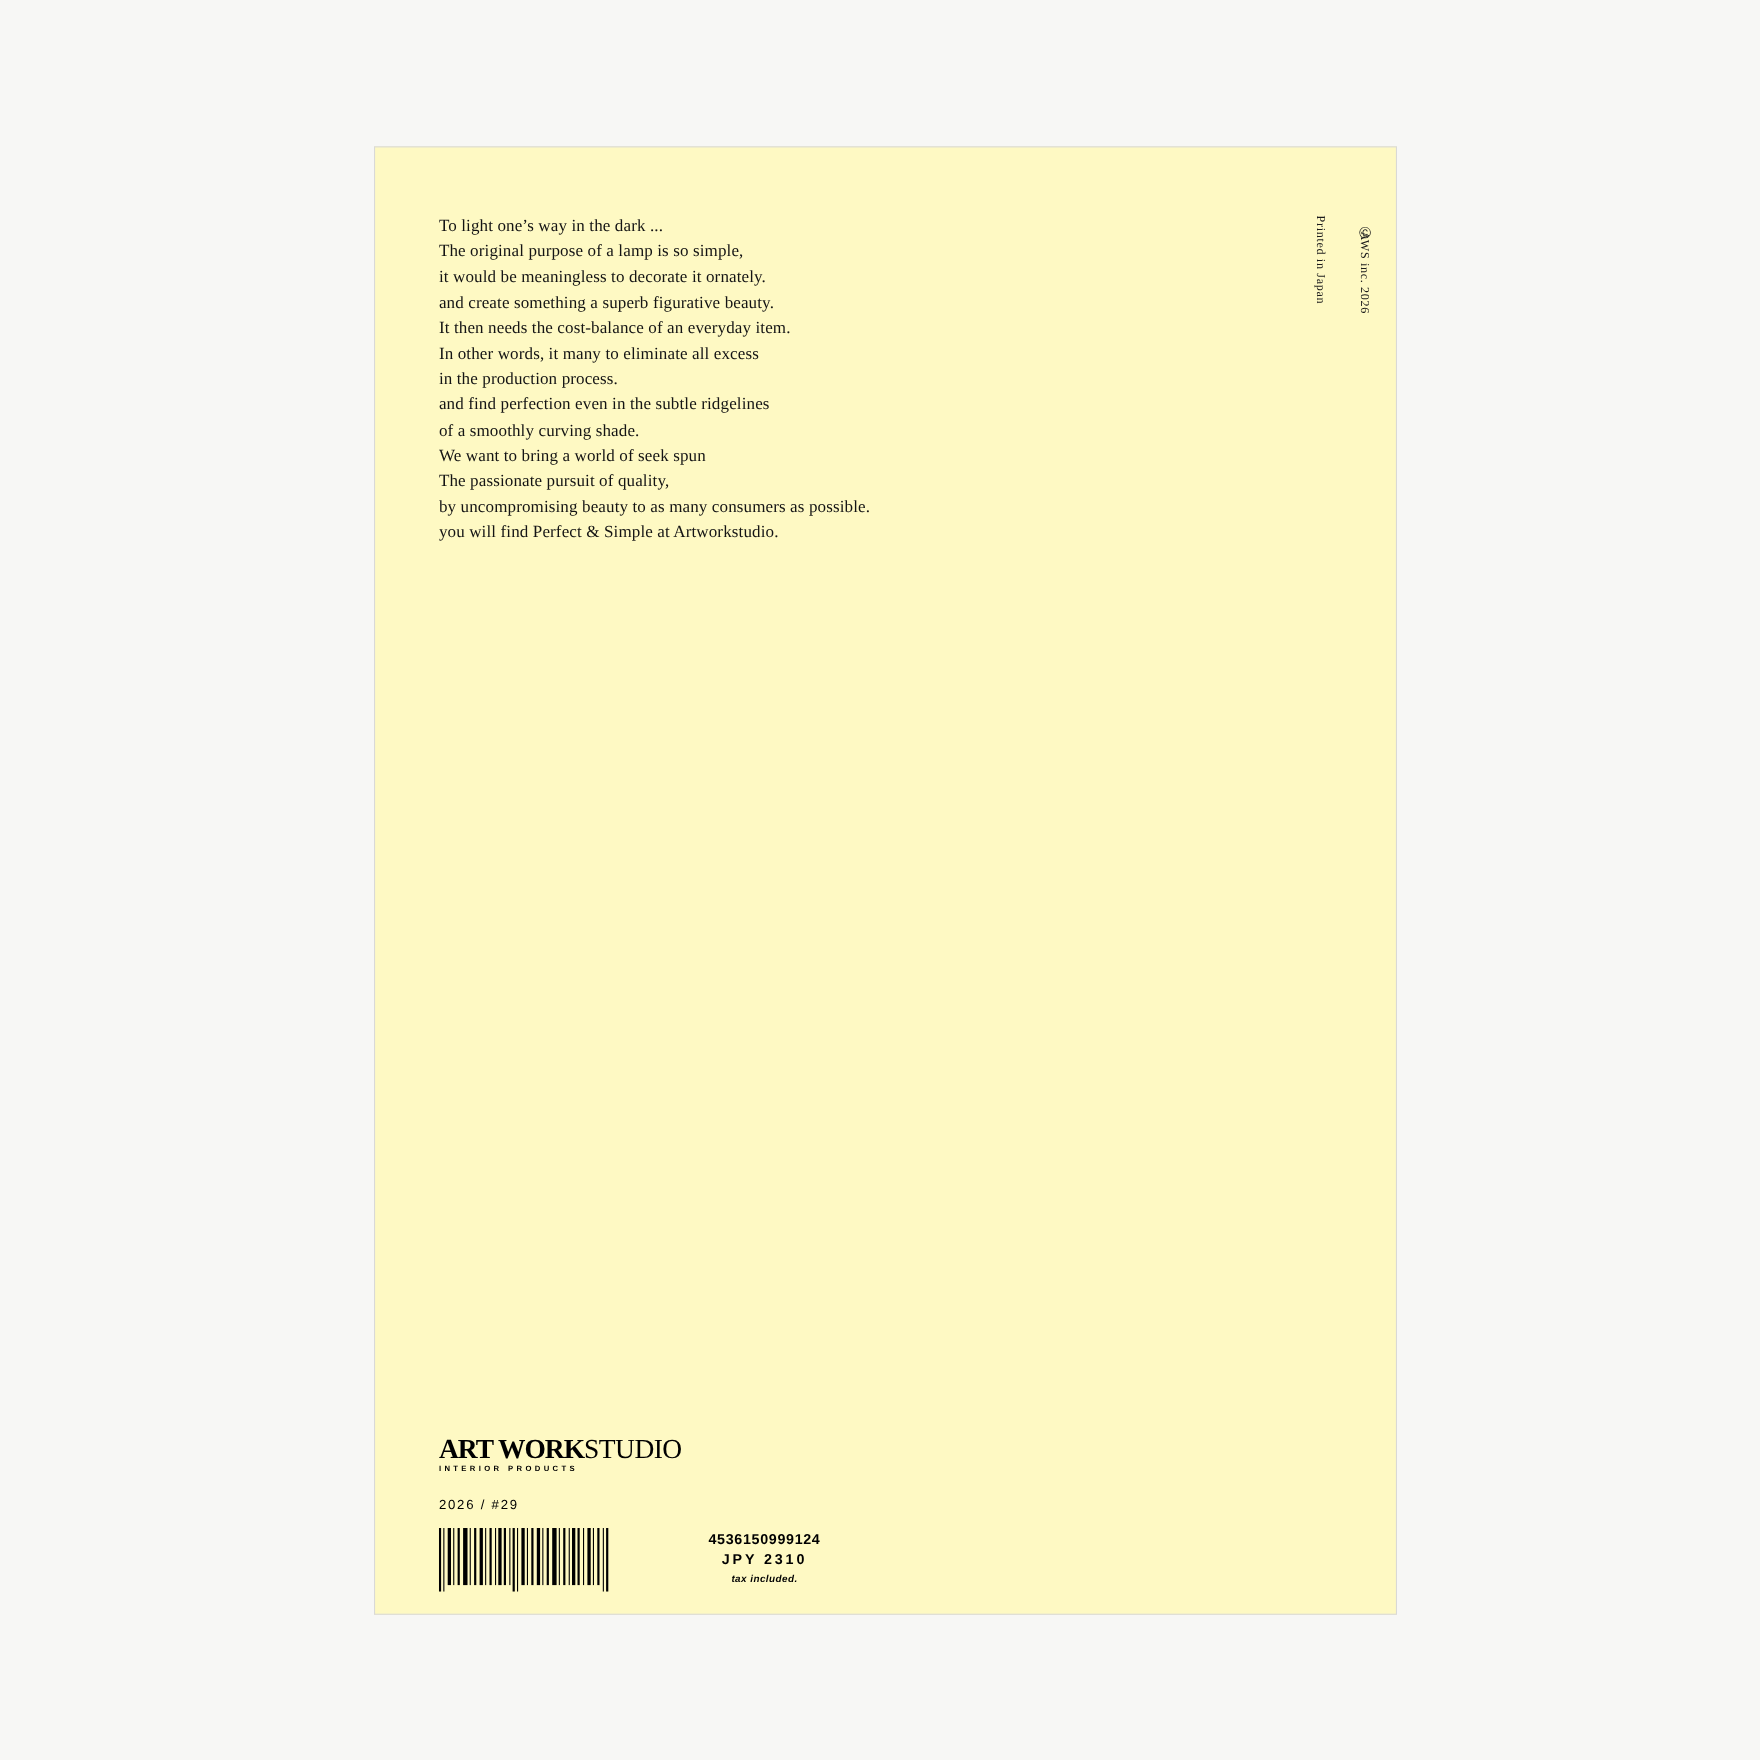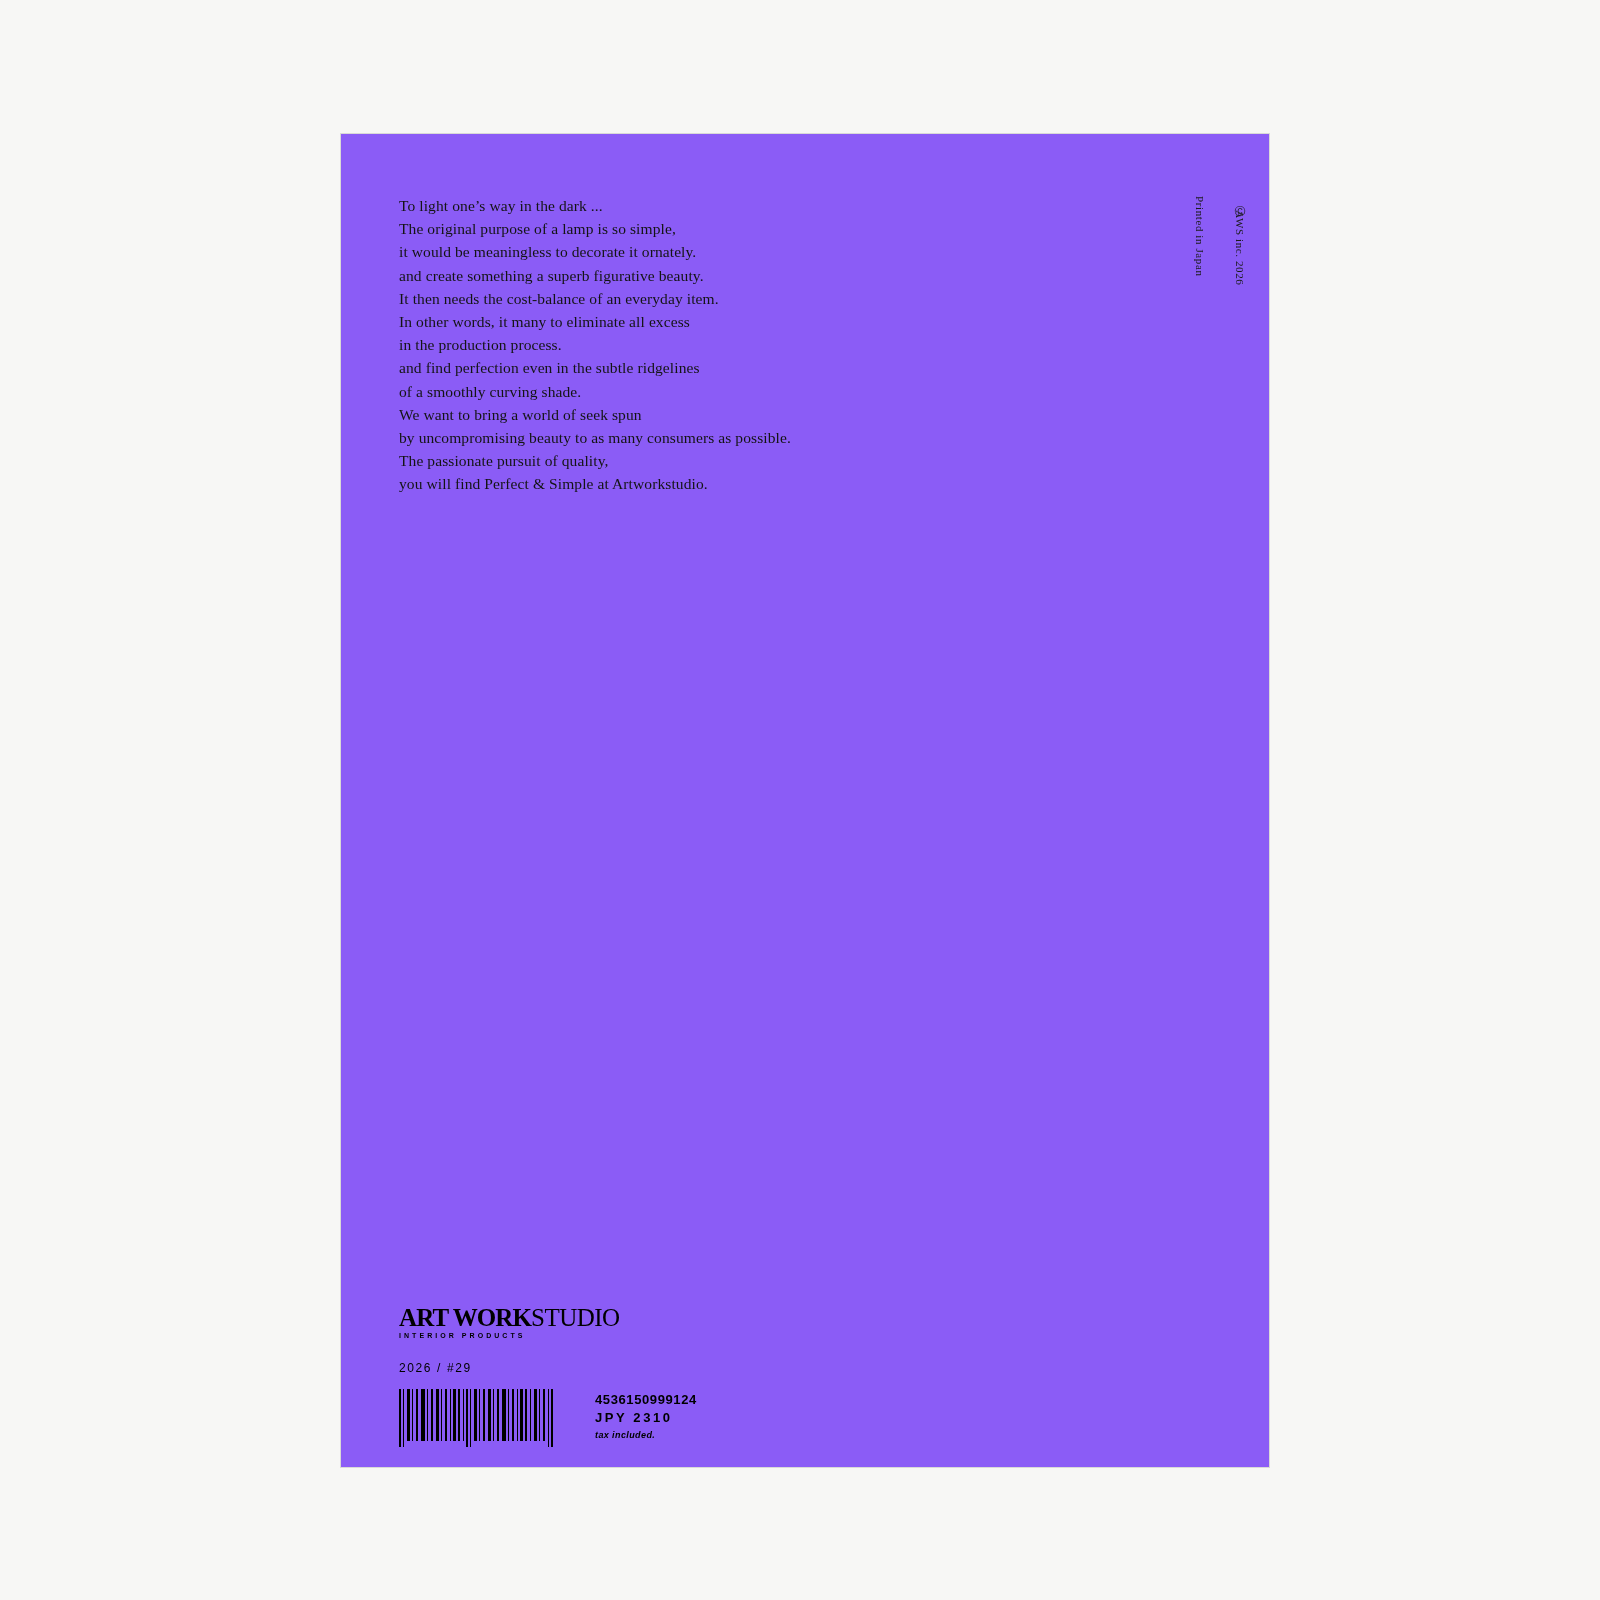--- a/index.html
+++ b/index.html
@@ -12,21 +12,21 @@
     height: 1600px;
     font-family: "Liberation Serif", serif;
     -webkit-font-smoothing: antialiased;
   }
   .page {
     position: absolute;
     left: 340px;
     top: 133px;
     width: 930px;
     height: 1335px;
-    background: #8b5cf6;
+    background: #fef9c3;
     border: 1px solid #d9d9d7;
     box-sizing: border-box;
     overflow: hidden;
   }
   .poem {
     position: absolute;
     left: 58px;
     top: 60px;
     width: 720px;
   }
@@ -102,21 +102,21 @@
     align-items: flex-start;
     gap: 36px;
   }
   .barcode {
     width: 160px;
     height: 58px;
     display: block;
   }
   .price-block {
     padding-top: 2px;
-    text-align: left;
+    text-align: center;
     width: 200px;
   }
   .price-block .ean {
     font-family: "Liberation Sans", sans-serif;
     font-size: 13px;
     font-weight: 700;
     letter-spacing: 0.6px;
     color: #000;
     line-height: 1.35;
   }
@@ -147,22 +147,22 @@
     <div class="line">To light one’s way in the dark ...</div>
     <div class="line">The original purpose of a lamp is so simple,</div>
     <div class="line">it would be meaningless to decorate it ornately.</div>
     <div class="line">and create something a superb figurative beauty.</div>
     <div class="line">It then needs the cost-balance of an everyday item.</div>
     <div class="line">In other words, it many to eliminate all excess</div>
     <div class="line">in the production process.</div>
     <div class="line">and find perfection even in the subtle ridgelines</div>
     <div class="line">of a smoothly curving shade.</div>
     <div class="line">We want to bring a world of seek spun</div>
+    <div class="line">The passionate pursuit of quality,</div>
     <div class="line">by uncompromising beauty to as many consumers as possible.</div>
-    <div class="line">The passionate pursuit of quality,</div>
     <div class="line">you will find Perfect &amp; Simple at Artworkstudio.</div>
   </div>
 
   <div class="side-credits">
     <div class="sc">Ⓒ AWS inc. 2026</div>
     <div class="sc">Printed in Japan</div>
   </div>
 
   <div class="footer">
     <div class="logo-block">

